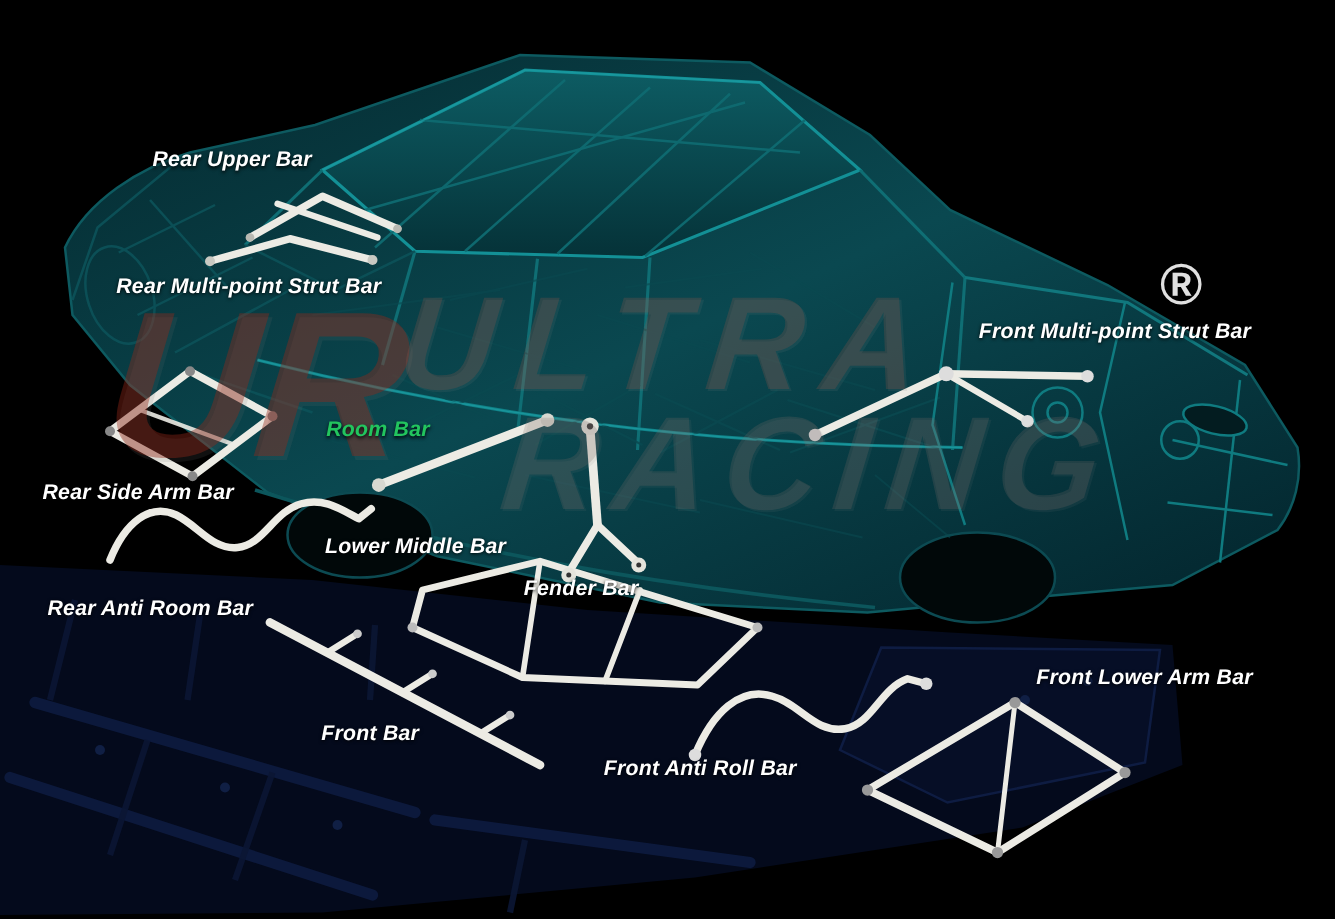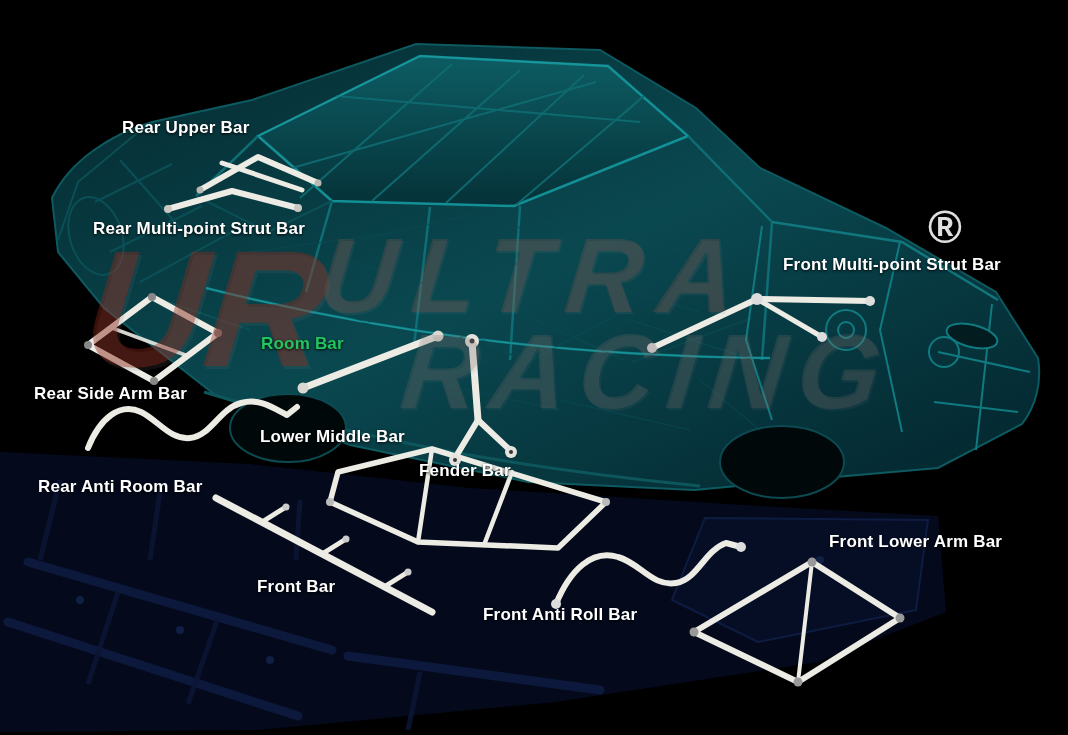--- a/index.html
+++ b/index.html
@@ -2,21 +2,21 @@
 <html><head>
 <meta charset="utf-8">
 <style>
   html,body{margin:0;padding:0;background:#000;}
   body{width:1068px;height:735px;overflow:hidden;}
   .stage{position:relative;width:1068px;height:735px;background:#000;overflow:hidden;
          font-family:"Liberation Sans",sans-serif;}
   .stage svg{position:absolute;left:0;top:0;}
 
   .label{position:absolute;color:#fff;font-weight:bold;font-size:17px;white-space:nowrap;
-         text-shadow:0 1px 3px rgba(0,0,0,.95);letter-spacing:.2px;}
+         text-shadow:0 1px 3px rgba(0,0,0,.95);letter-spacing:.2px;font-style:italic;}
   .label.room{color:#22c55e;margin-top:13px;}
 
   .wm-line{position:absolute;font-style:italic;font-weight:bold;line-height:1;
            transform:skewX(-6deg);pointer-events:none;}
   #wm1{left:320px;top:222px;font-size:106px;letter-spacing:16px;color:rgba(148,84,72,.26);
        text-shadow:2px 2px 0 rgba(130,130,130,.12);}
   #wm2{left:402px;top:318px;font-size:106px;letter-spacing:12px;color:rgba(132,110,104,.22);
        text-shadow:2px 2px 0 rgba(130,130,130,.10);}
   .brand-logo{position:absolute;left:86px;top:226px;font-size:166px;font-style:italic;
               font-weight:bold;line-height:1;transform:skewX(-6deg);

